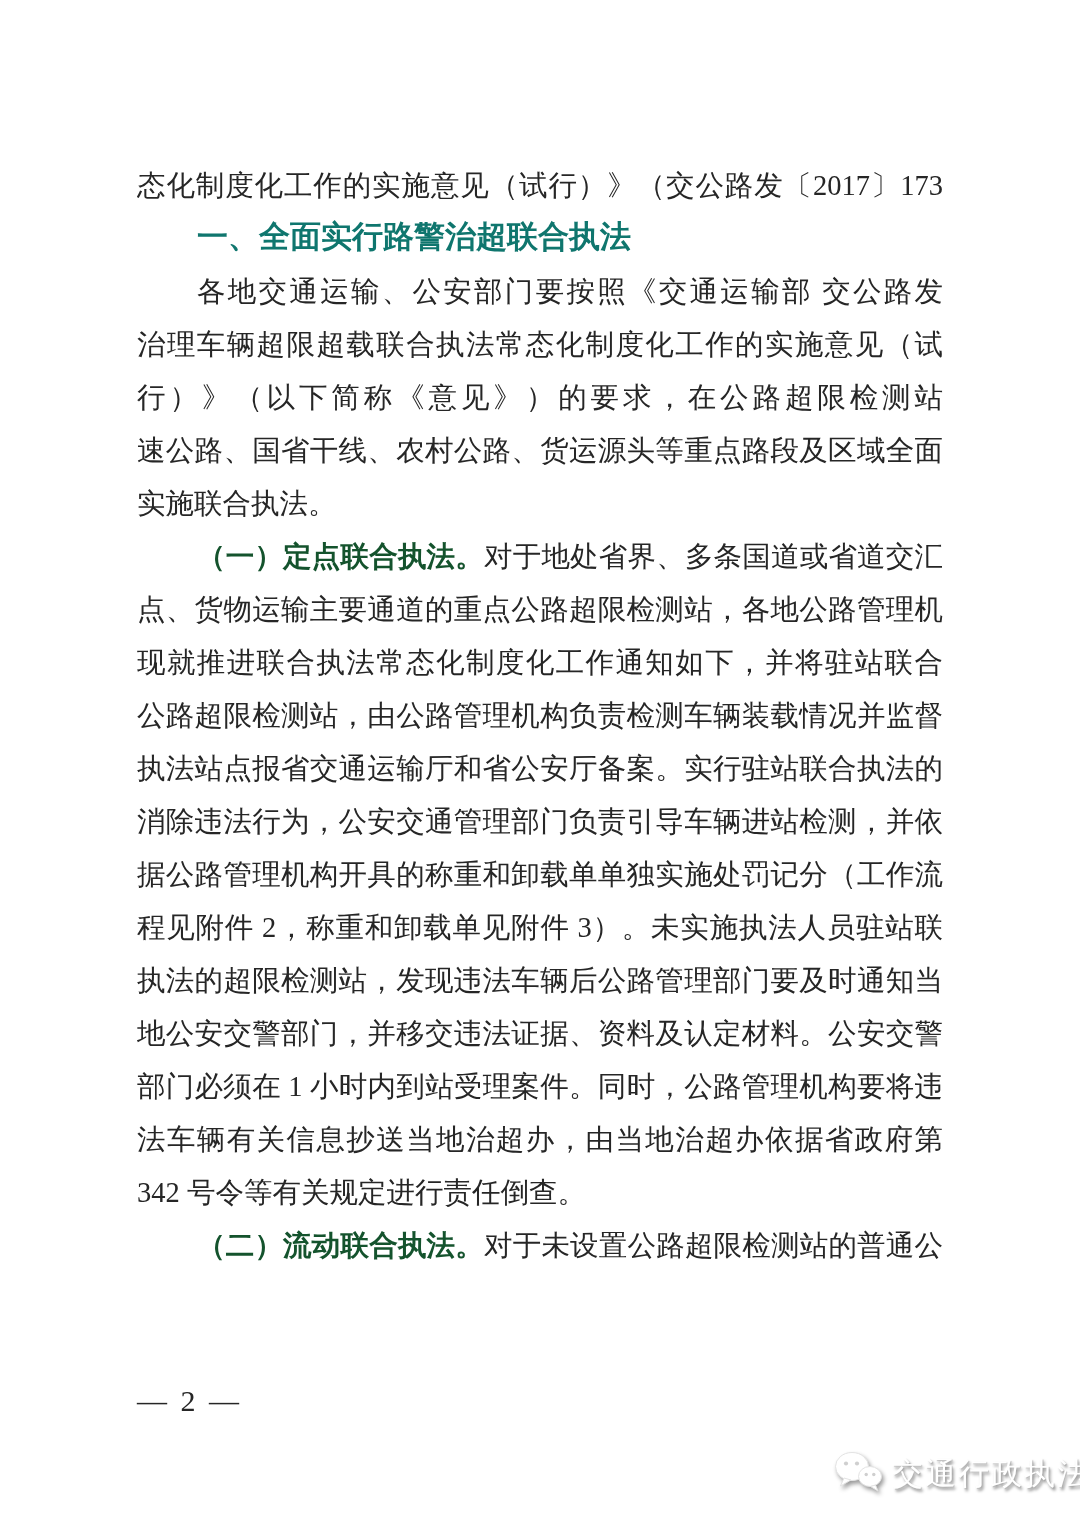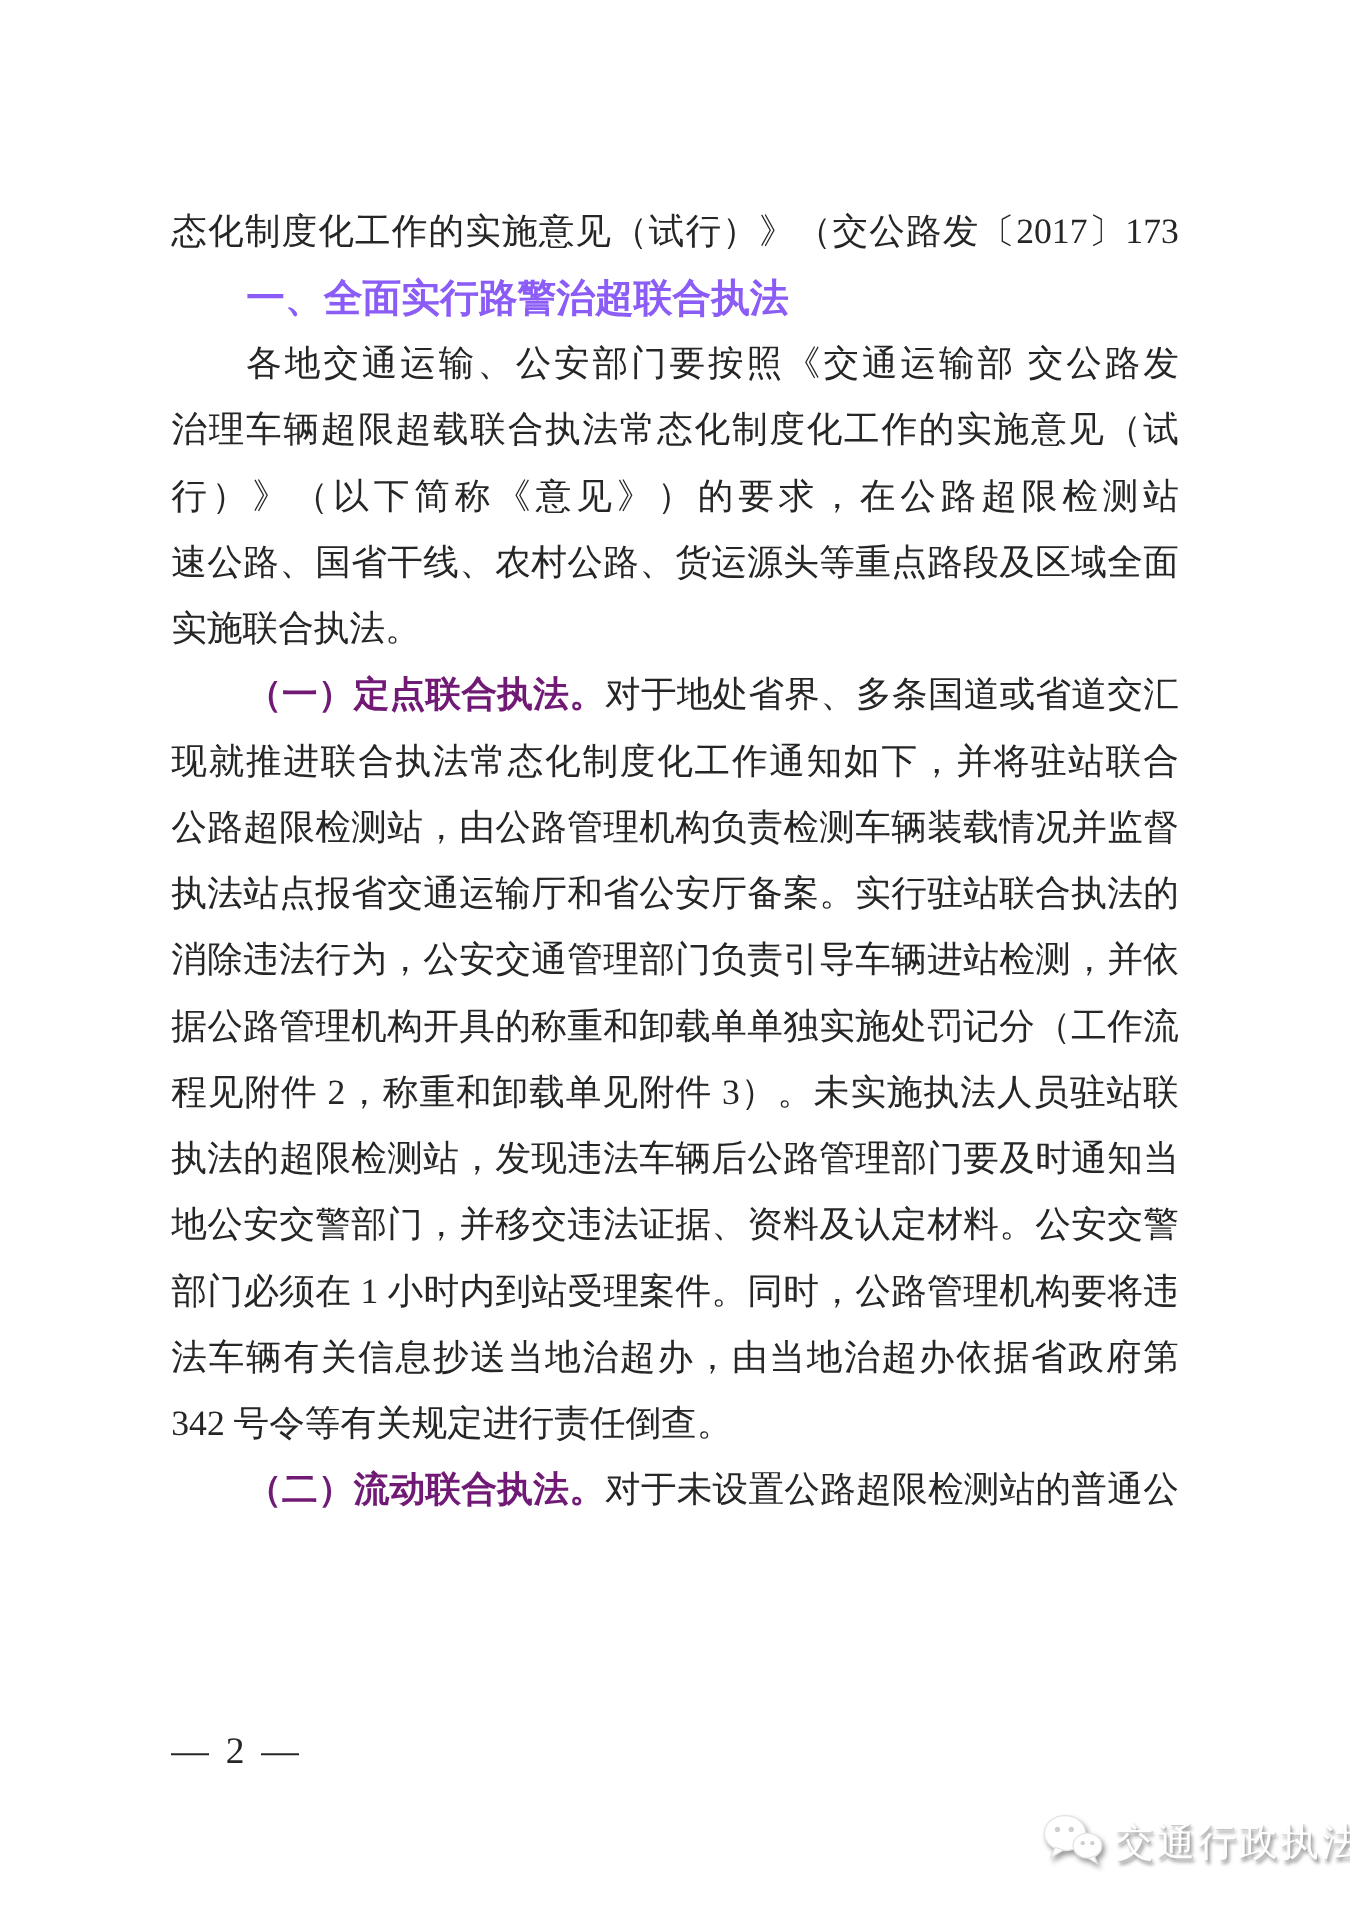--- a/index.html
+++ b/index.html
@@ -19,27 +19,27 @@
   .line{
     height:53px;line-height:53px;
     text-align:justify;
     text-align-last:left;
     overflow:hidden;
     white-space:normal;
   }
   .line.j{text-align-last:justify;}
   .line.ind{padding-left:60px;}
   .line.heading{
-    font-family:Liberation Serif, serif;
+    font-family:Liberation Mono, monospace;
     font-weight:700;
     font-size:31px;
-    color:#8b5cf6;
+    color:#0f766e;
     text-align-last:left;
   }
-  .bold-lead{font-weight:700;color:#701a75;}
+  .bold-lead{font-weight:700;color:#14532d;}
   .page-num{
     position:absolute;
     left:137px;top:1381px;
     font-size:30px;line-height:40px;
     color:#262626;
     letter-spacing:3px;
   }
   .watermark{
     position:absolute;
     left:834px;top:1446px;
@@ -64,20 +64,21 @@
 
   <div class="doc">
       <div class="line j">态化制度化工作的实施意见（试行）》（交公路发〔2017〕173 号）</div>
       <div class="line ind heading">一、全面实行路警治超联合执法</div>
       <div class="line j ind">各地交通运输、公安部门要按照《交通运输部 交公路发</div>
       <div class="line j">治理车辆超限超载联合执法常态化制度化工作的实施意见（试</div>
       <div class="line j">行）》（以下简称《意见》）的要求，在公路超限检测站（点）、高</div>
       <div class="line j">速公路、国省干线、农村公路、货运源头等重点路段及区域全面</div>
       <div class="line">实施联合执法。</div>
       <div class="line j ind"><span class="bold-lead">（一）定点联合执法。</span>对于地处省界、多条国道或省道交汇</div>
+      <div class="line j">点、货物运输主要通道的重点公路超限检测站，各地公路管理机</div>
       <div class="line j">现就推进联合执法常态化制度化工作通知如下，并将驻站联合</div>
       <div class="line j">公路超限检测站，由公路管理机构负责检测车辆装载情况并监督</div>
       <div class="line j">执法站点报省交通运输厅和省公安厅备案。实行驻站联合执法的</div>
       <div class="line j">消除违法行为，公安交通管理部门负责引导车辆进站检测，并依</div>
       <div class="line j">据公路管理机构开具的称重和卸载单单独实施处罚记分（工作流</div>
       <div class="line j">程见附件 2，称重和卸载单见附件 3）。未实施执法人员驻站联合</div>
       <div class="line j">执法的超限检测站，发现违法车辆后公路管理部门要及时通知当</div>
       <div class="line j">地公安交警部门，并移交违法证据、资料及认定材料。公安交警</div>
       <div class="line j">部门必须在 1 小时内到站受理案件。同时，公路管理机构要将违</div>
       <div class="line j">法车辆有关信息抄送当地治超办，由当地治超办依据省政府第</div>

